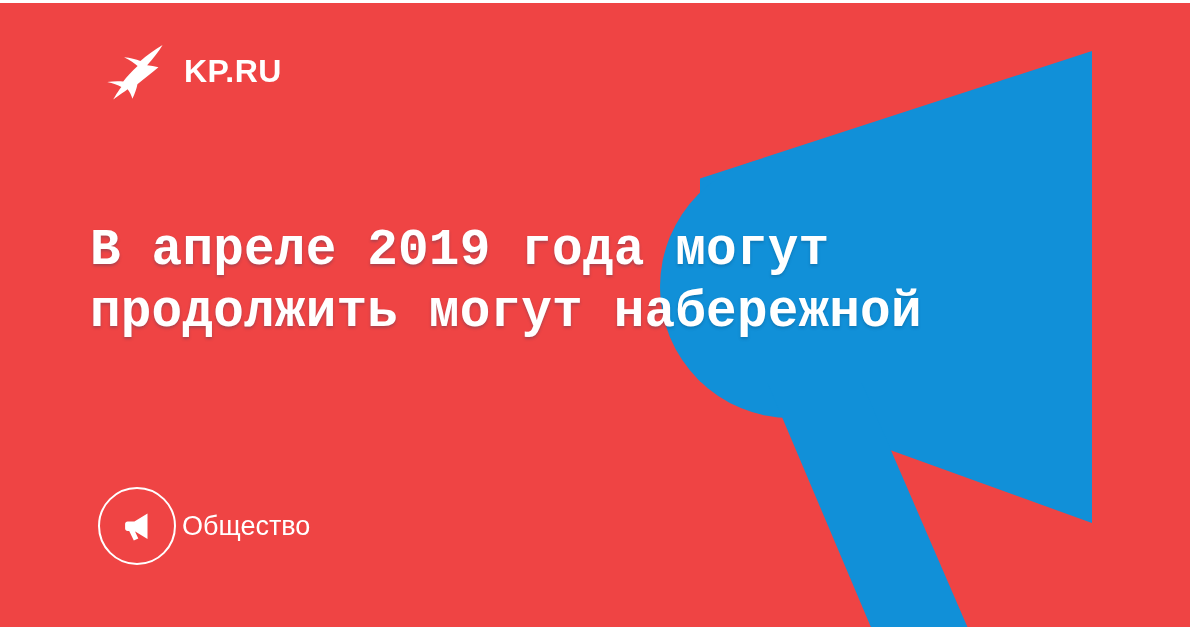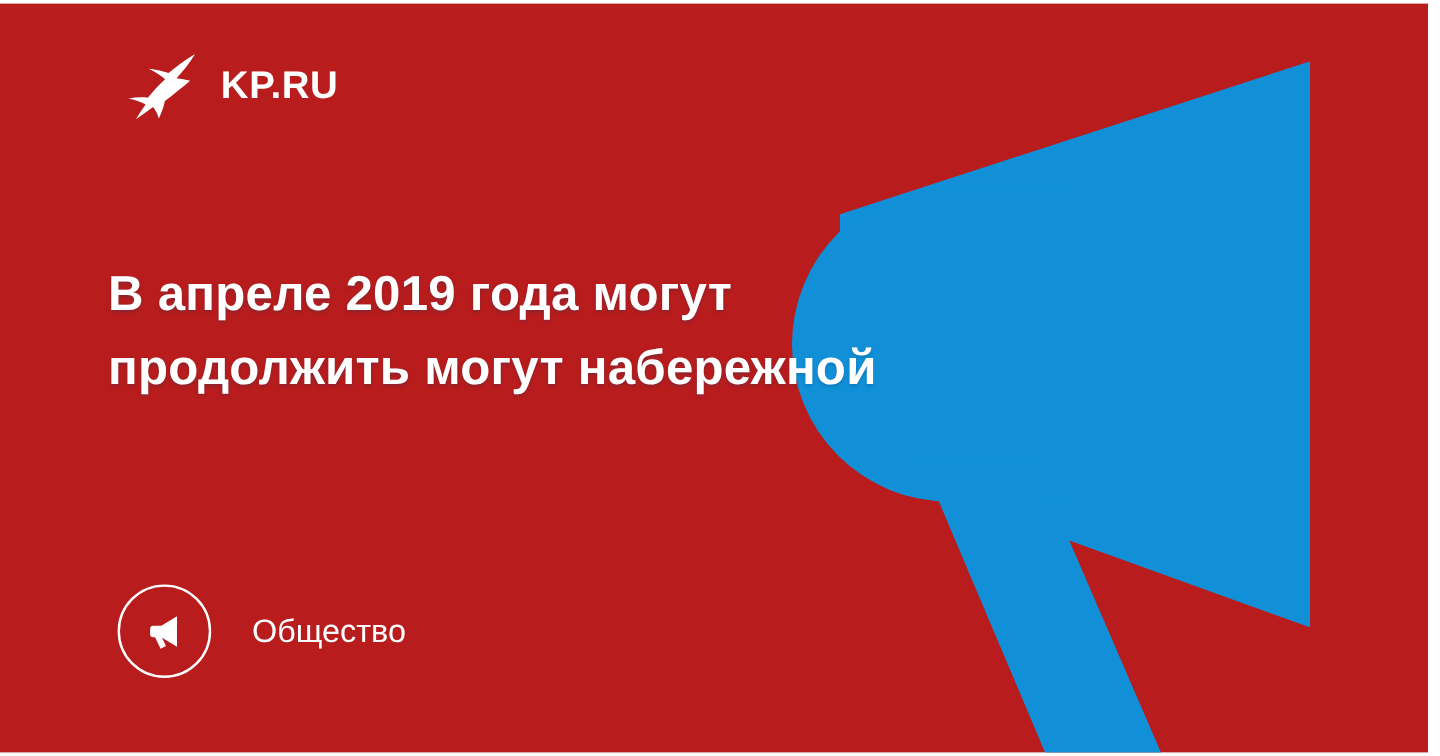--- a/index.html
+++ b/index.html
@@ -17,21 +17,21 @@
     font-family: "Liberation Sans", "DejaVu Sans", sans-serif;
   }
 
   
   #poster {
     position: absolute;
     left: 0px;
     top: 3px;
     width: 1190px;
     height: 624px;
-    background: #b91c1c;
+    background: #ef4444;
     overflow: hidden;
   }
 
   
   .wm {
     position: absolute;
     background: #1190d8;
     pointer-events: none;
   }
 
@@ -92,40 +92,41 @@
     white-space: nowrap;
   }
 
   
   #headline {
     position: absolute;
     left: 90px;
     top: 183px;
     width: 990px;
     color: #ffffff;
-    font-size: 41px;
+    font-size: 51px;
     font-weight: bold;
     line-height: 62px;
     letter-spacing: 0.2px;
     text-shadow: 0 2px 3px rgba(0, 60, 100, 0.28);
+    font-family: Liberation Mono, monospace;
   }
 
   #headline .hl-line {
     display: block;
     white-space: nowrap;
   }
 
   
   #category {
     position: absolute;
     left: 98px;
     top: 484px;
     display: flex;
     align-items: center;
-    gap: 34px;
+    gap: 6px;
     height: 78px;
   }
 
   #category-badge {
     width: 78px;
     height: 78px;
     border-radius: 50%;
     border: 2px solid #ffffff;
     box-sizing: border-box;
     display: flex;

